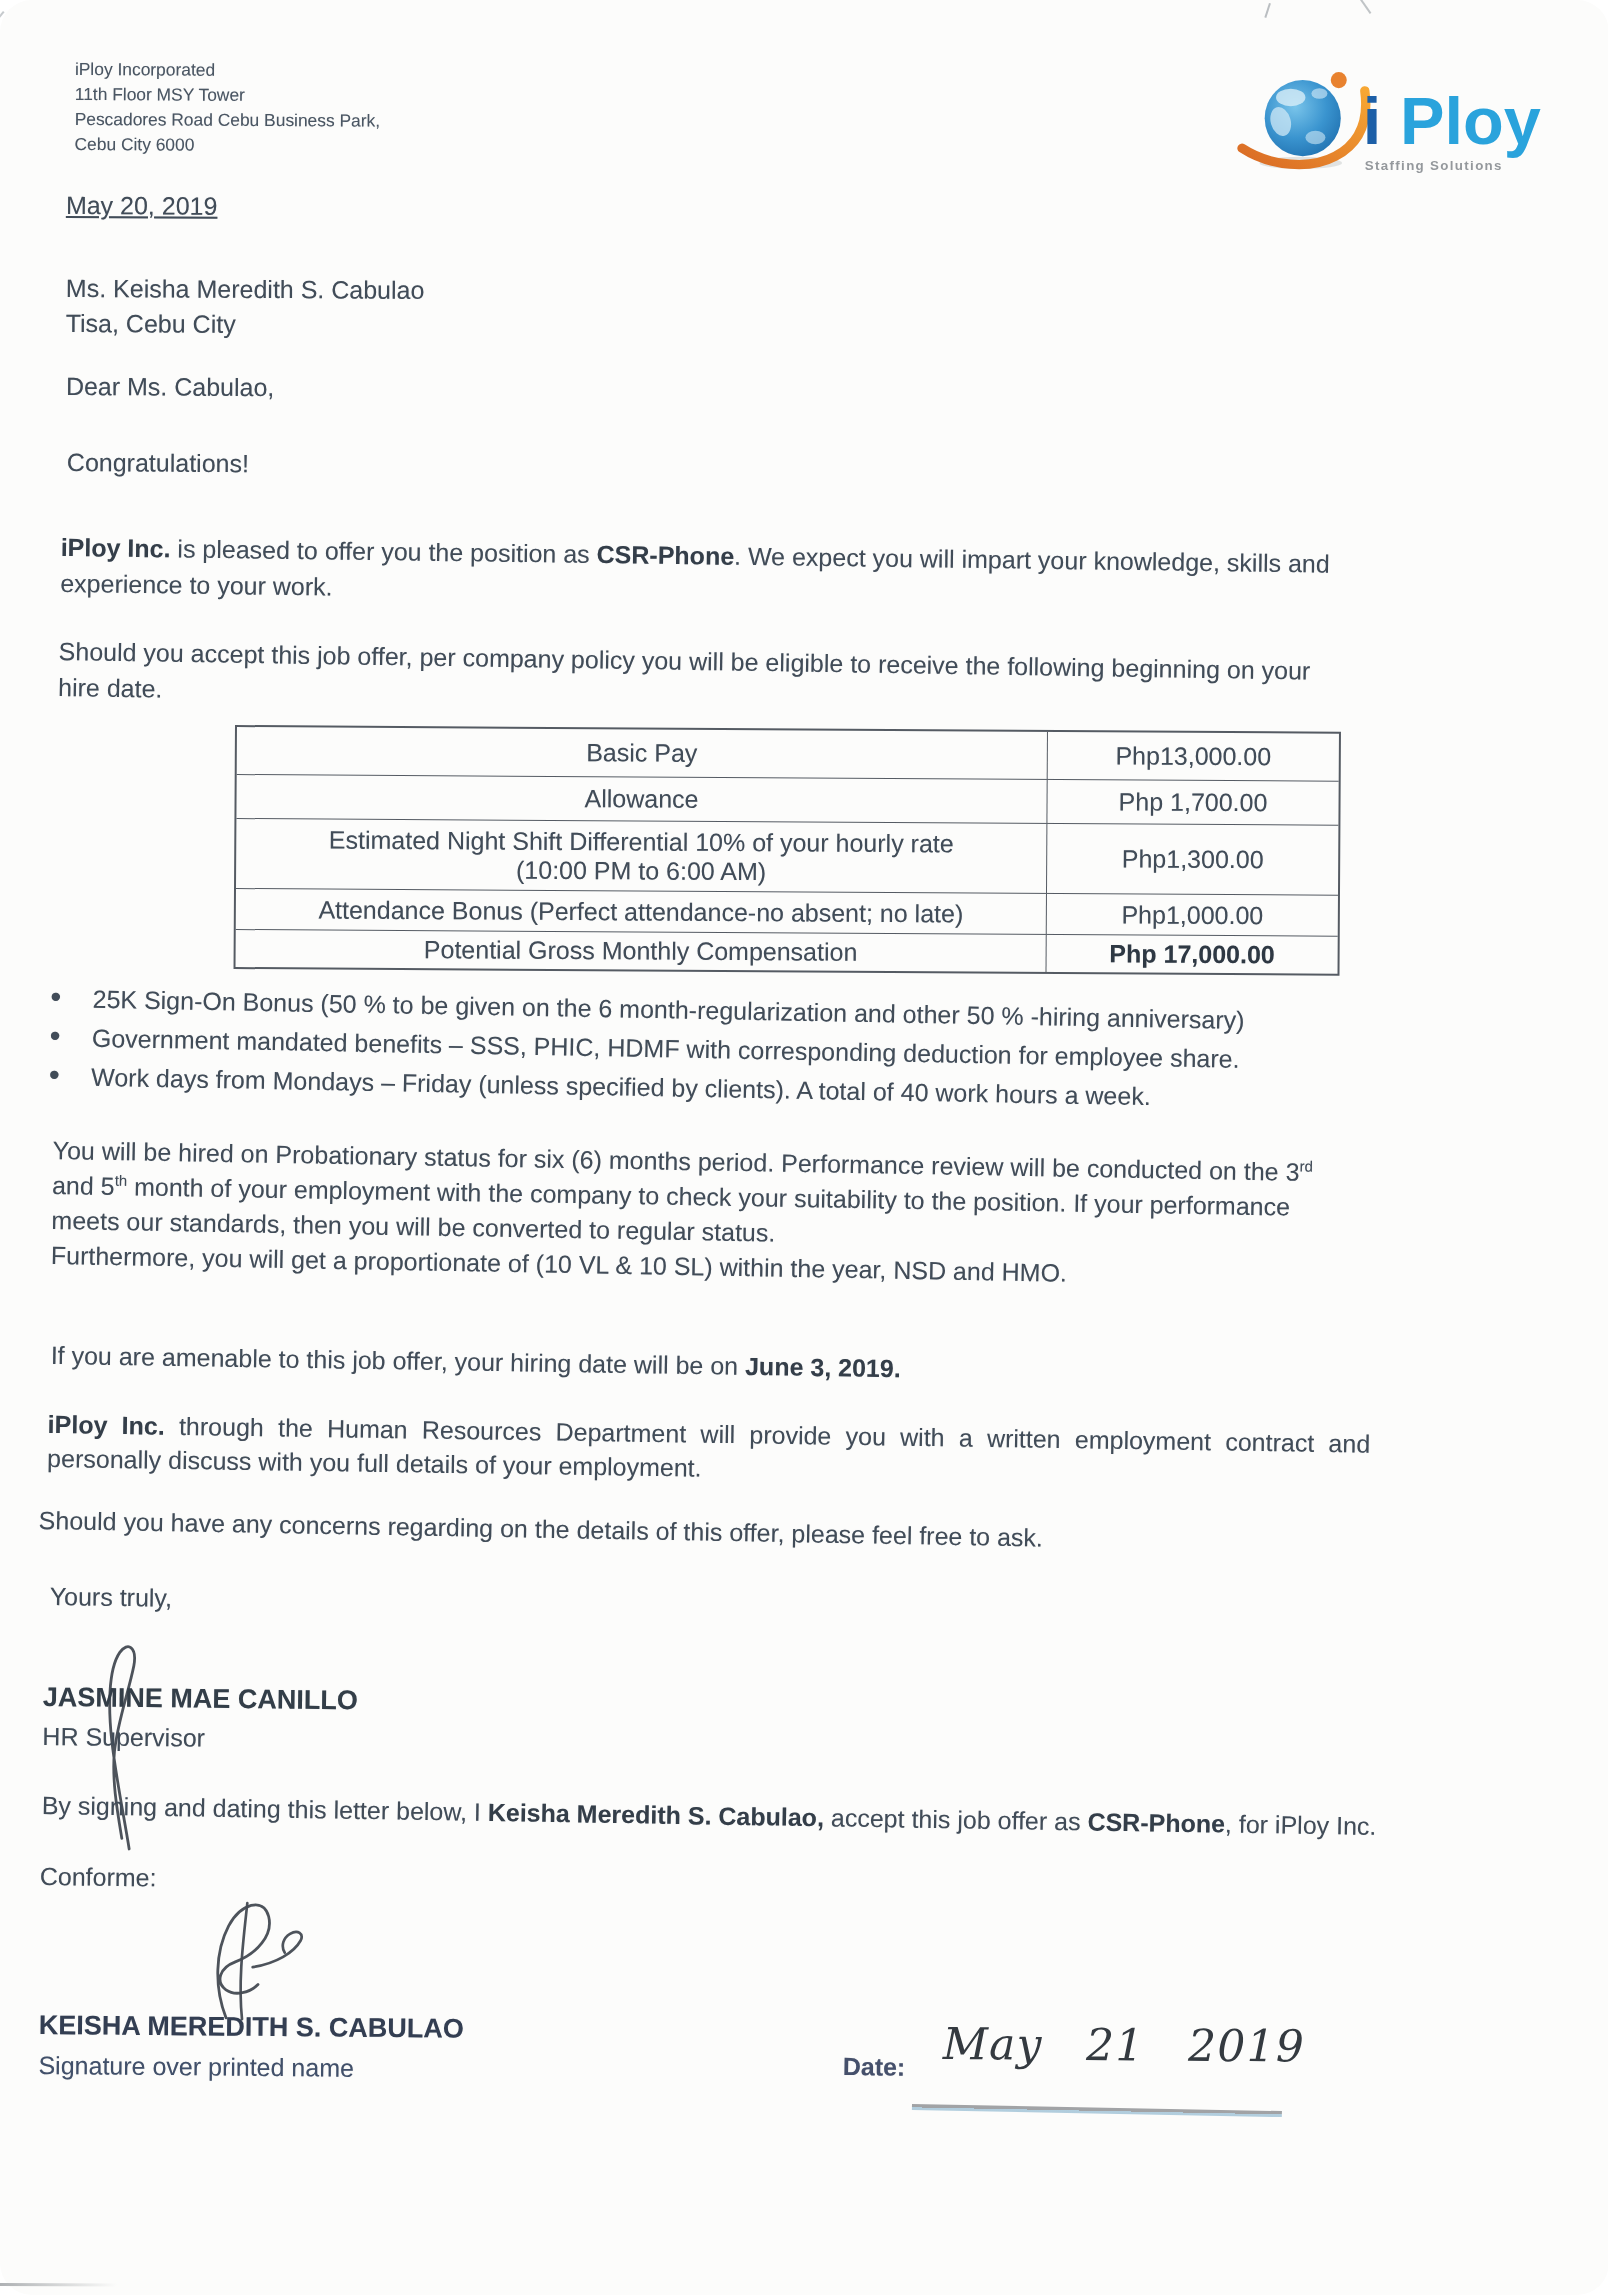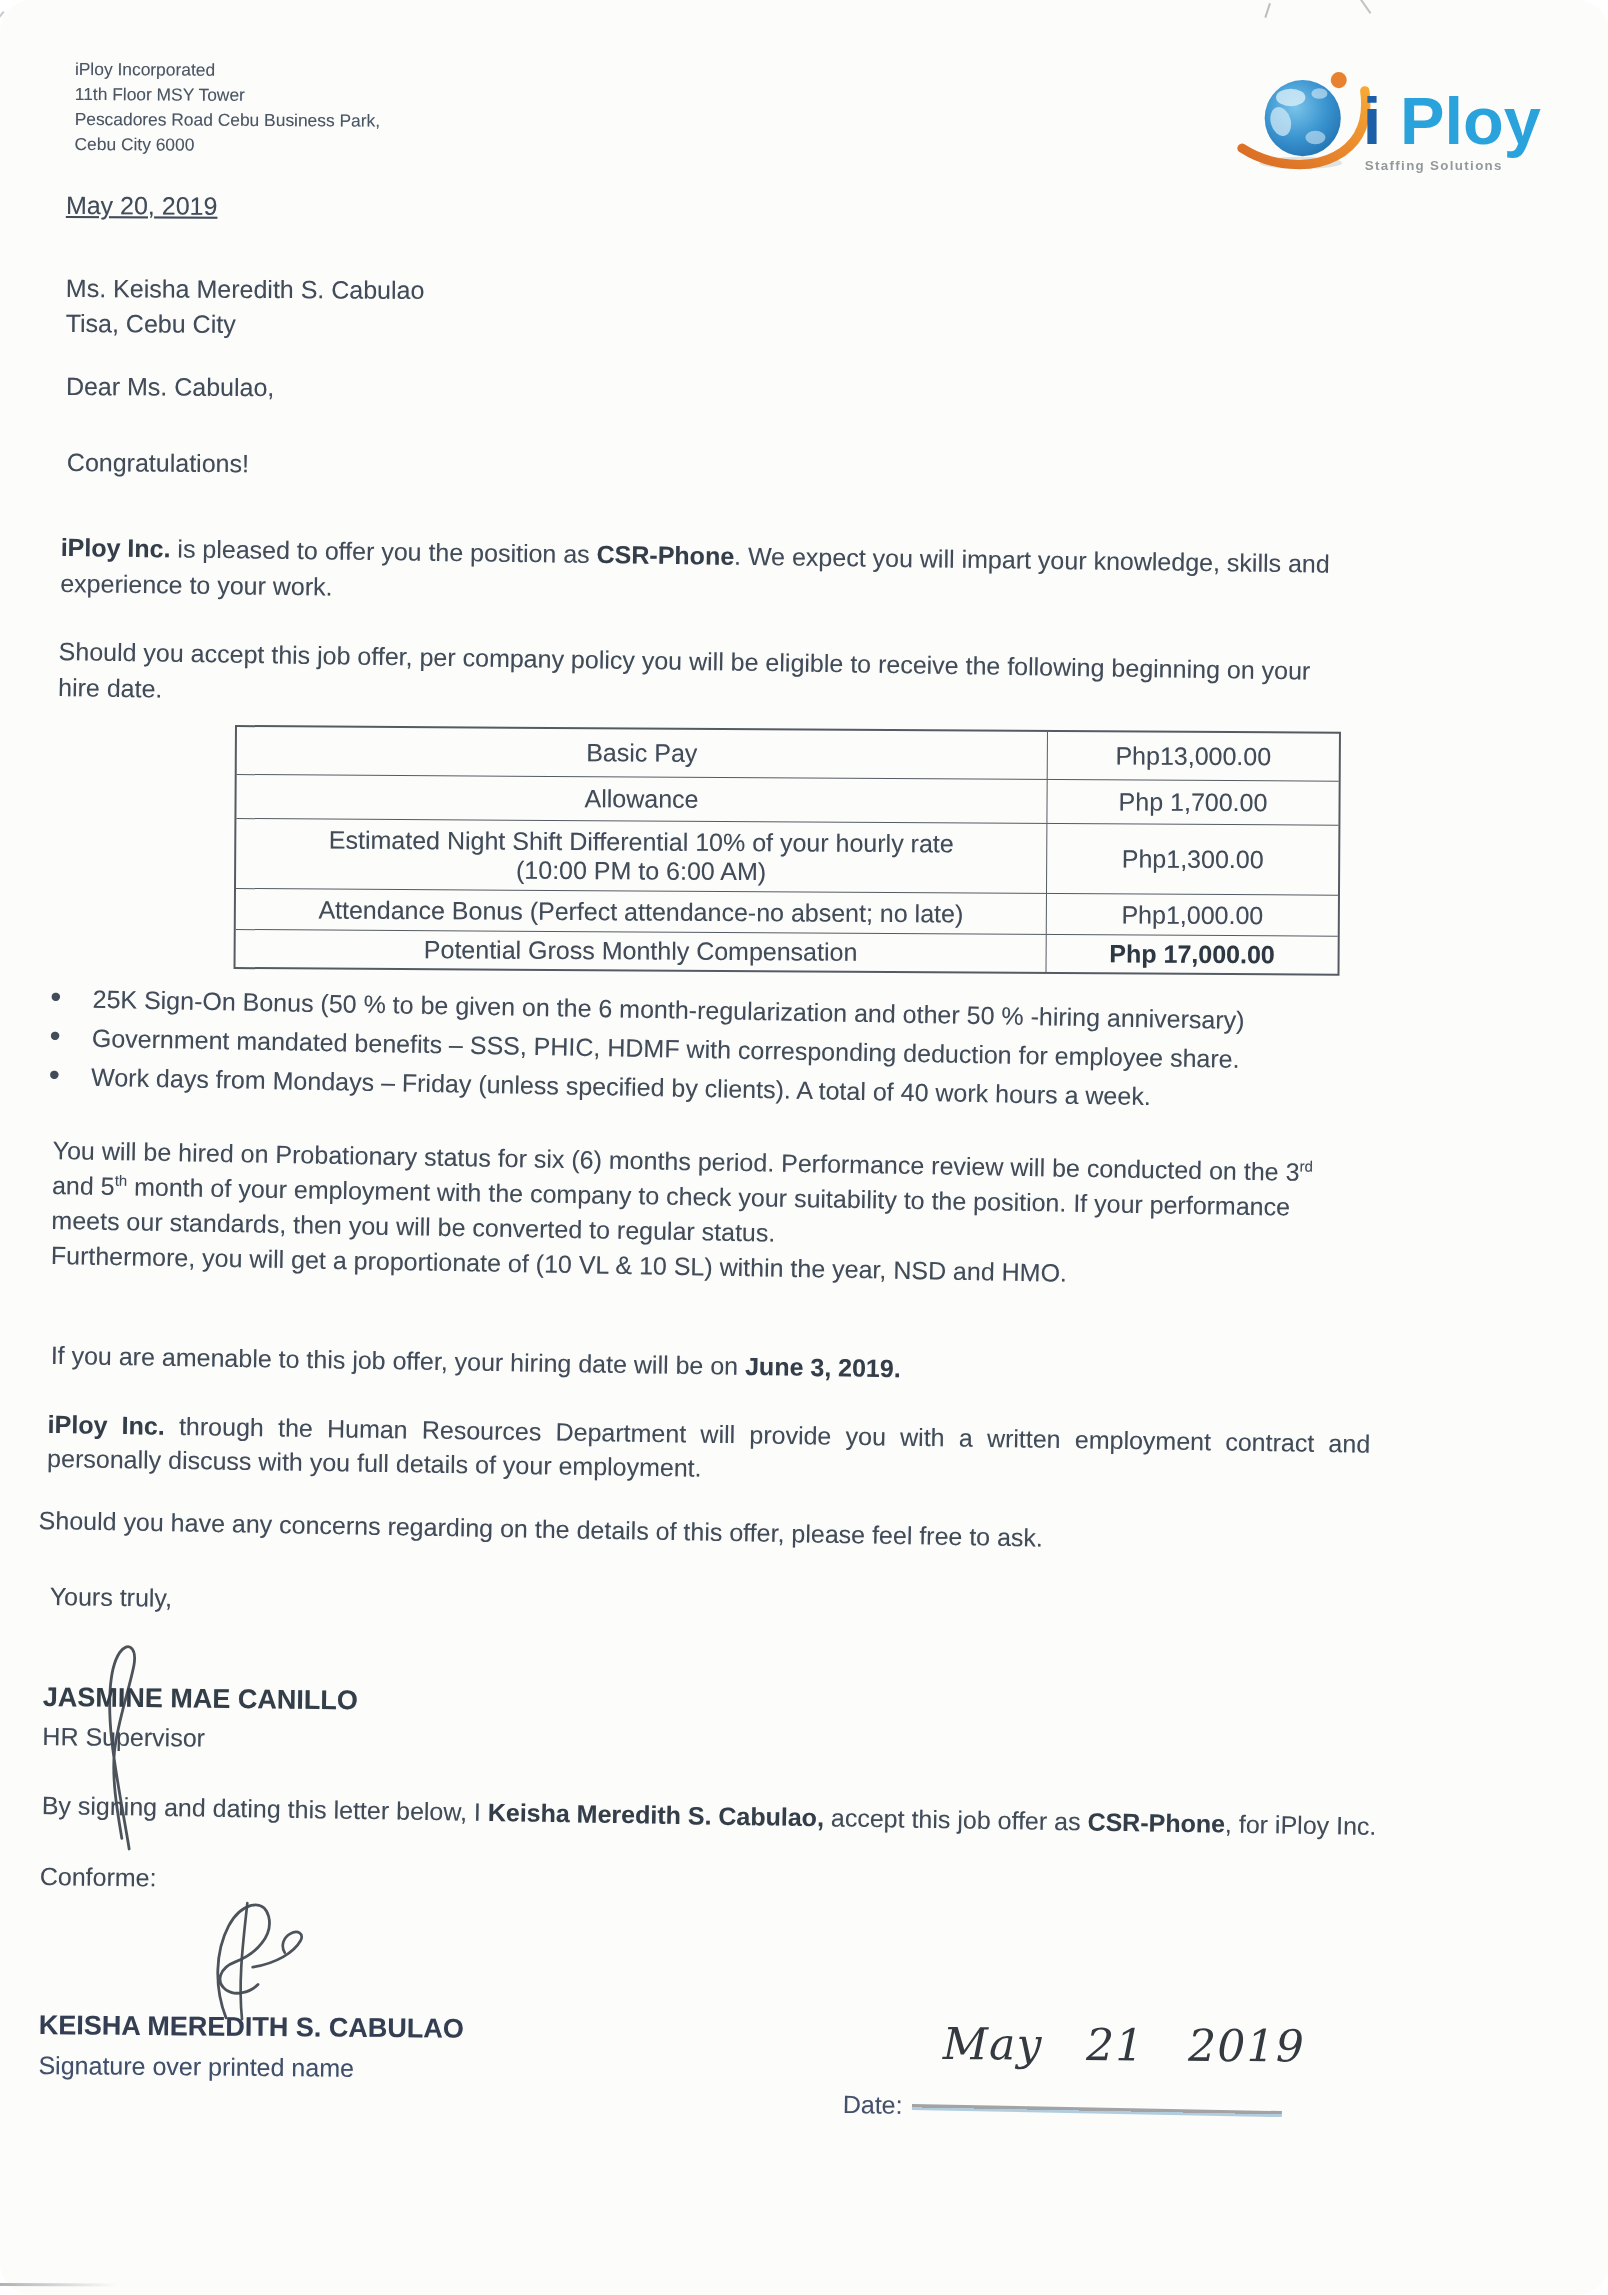--- a/index.html
+++ b/index.html
@@ -51,21 +51,21 @@
   #signer .ttl{margin-top:9.4px;font-size:25px;}
 
   #acceptance{left:42px;top:1791px;width:1536px;font-size:25px;transform:rotate(.9deg);}
   #conforme-label{left:40px;top:1862px;font-size:25px;transform:rotate(.7deg);}
   #sig-conforme{left:186px;top:1887px;}
 
   #signee{left:39px;top:2010px;font-size:27px;transform:rotate(.5deg);}
   #signee .nm{font-weight:700;color:#333e52;}
   #signee .cap{margin-top:10px;font-size:25px;color:#41506a;}
 
-  #date-label{left:843px;top:2052px;font-size:25px;font-weight:400;color:#45506b;transform:rotate(.8deg);margin-top:38px;}
+  #date-label{left:843px;top:2052px;font-size:25px;font-weight:700;color:#45506b;transform:rotate(.8deg);}
   #date-underline{left:912px;top:2104px;width:370px;height:6px;transform:rotate(1.1deg);
     background:linear-gradient(#97999c 55%,#a9c8da 45%);opacity:.9;}
   #date-value{left:943px;top:2018px;font-size:44px;font-family:"DejaVu Serif",serif;font-style:italic;
     color:#343a40;word-spacing:28px;letter-spacing:1.3px;transform:rotate(.4deg);}
 
   
   .artifact{background:#8e959b;}
   #mark-tl{left:2.7px;top:10.7px;width:2px;height:13.4px;transform:rotate(40deg);opacity:.5;}
   #mark-tr1{left:1269px;top:2.7px;width:2px;height:14.7px;transform:rotate(18deg);opacity:.6;}
   #mark-tr2{left:1360px;top:0;width:2px;height:17.4px;transform:rotate(-35deg);opacity:.55;}

